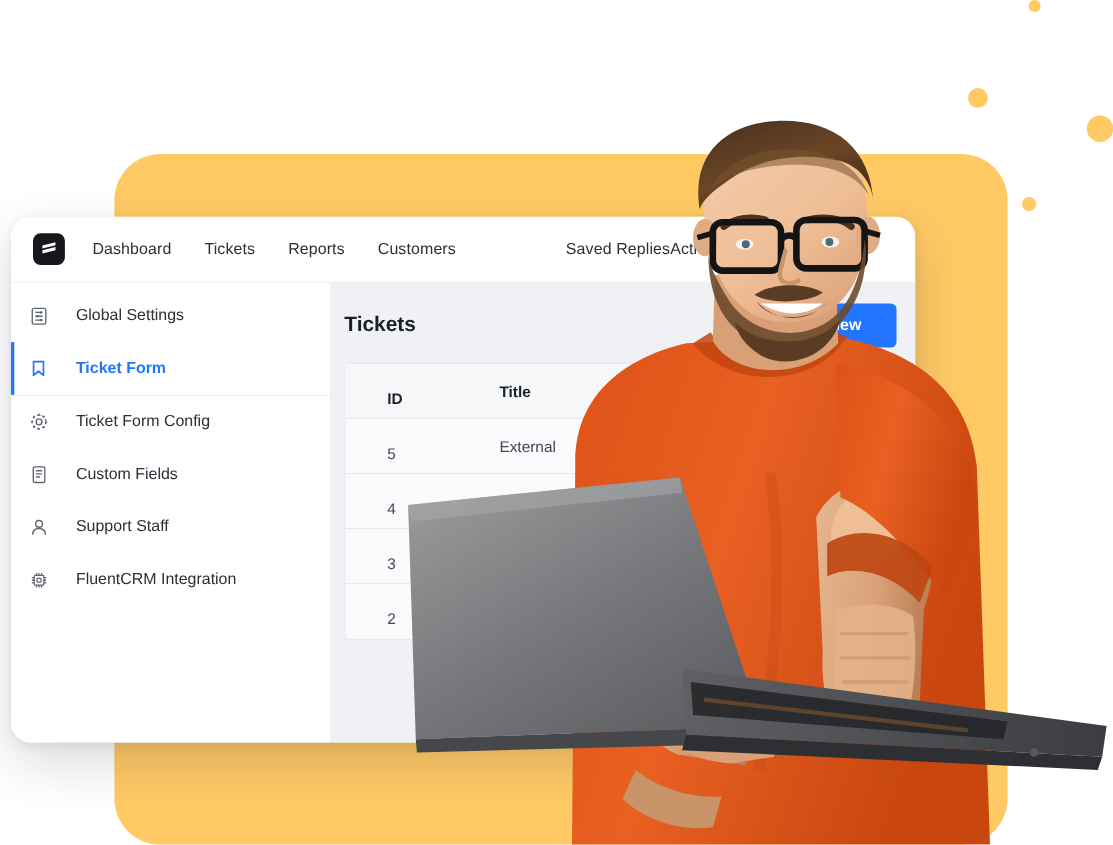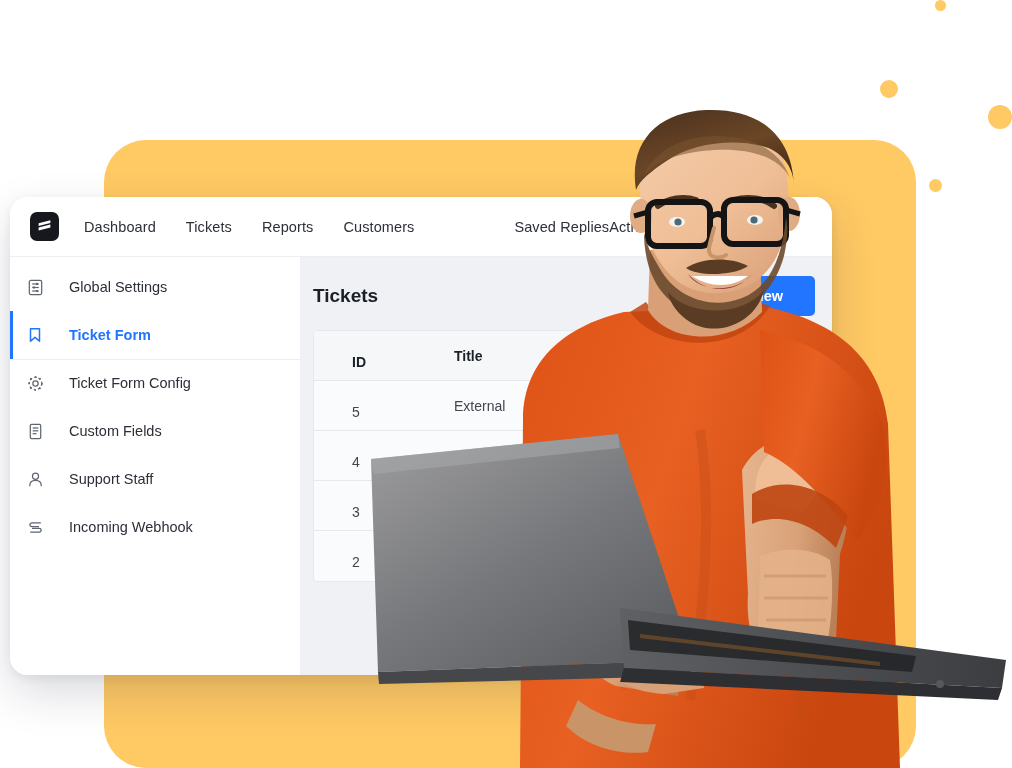--- a/index.html
+++ b/index.html
@@ -315,30 +315,34 @@
         <div class="side-item">
           <span class="s-icon">
             <svg width="19" height="19" viewBox="0 0 20 20" fill="none" stroke="currentColor" stroke-width="1.3">
               <circle cx="10" cy="6.6" r="3.2"></circle>
               <path d="M3.9 17 C3.9 12.9 6.6 11 10 11 C13.4 11 16.1 12.9 16.1 17"></path>
             </svg>
           </span>
           <span class="s-label">Support Staff</span>
         </div>
 
-
         <div class="side-item">
           <span class="s-icon">
-            <svg width="19" height="19" viewBox="0 0 20 20" fill="none" stroke="currentColor" stroke-width="1.3" stroke-linejoin="round">
-              <path d="M15.6 5.2 H6.3 C4.9 5.2 4.1 6 4.1 7.1 C4.1 8.2 4.9 9 6.3 9 H13.7"></path>
-              <path d="M4.4 14.8 H13.7 C15.1 14.8 15.9 14 15.9 12.9 C15.9 11.8 15.1 11 13.7 11 H6.3"></path>
-            </svg>
-          </span>
-          <span class="s-label">Incoming Webhook</span>
-        </div>
+            <svg width="19" height="19" viewBox="0 0 20 20" fill="none" stroke="currentColor" stroke-width="1.2">
+              <rect x="5.4" y="5.4" width="9.2" height="9.2" rx="1.1"></rect>
+              <rect x="8.1" y="8.1" width="3.8" height="3.8" rx="0.6"></rect>
+              <path d="M7.6 5.4 V3.1 M10 5.4 V3.1 M12.4 5.4 V3.1
+                       M7.6 14.6 V16.9 M10 14.6 V16.9 M12.4 14.6 V16.9
+                       M5.4 7.6 H3.1 M5.4 10 H3.1 M5.4 12.4 H3.1
+                       M14.6 7.6 H16.9 M14.6 10 H16.9 M14.6 12.4 H16.9"></path>
+            </svg>
+          </span>
+          <span class="s-label">FluentCRM Integration</span>
+        </div>
+
       </nav>
 
       <section id="content">
 
         <div id="content-head">
           <h1 id="page-title">Tickets</h1>
           <button id="add-new-btn">
             <span class="plus">+</span>
             <span>Add New</span>
           </button>

